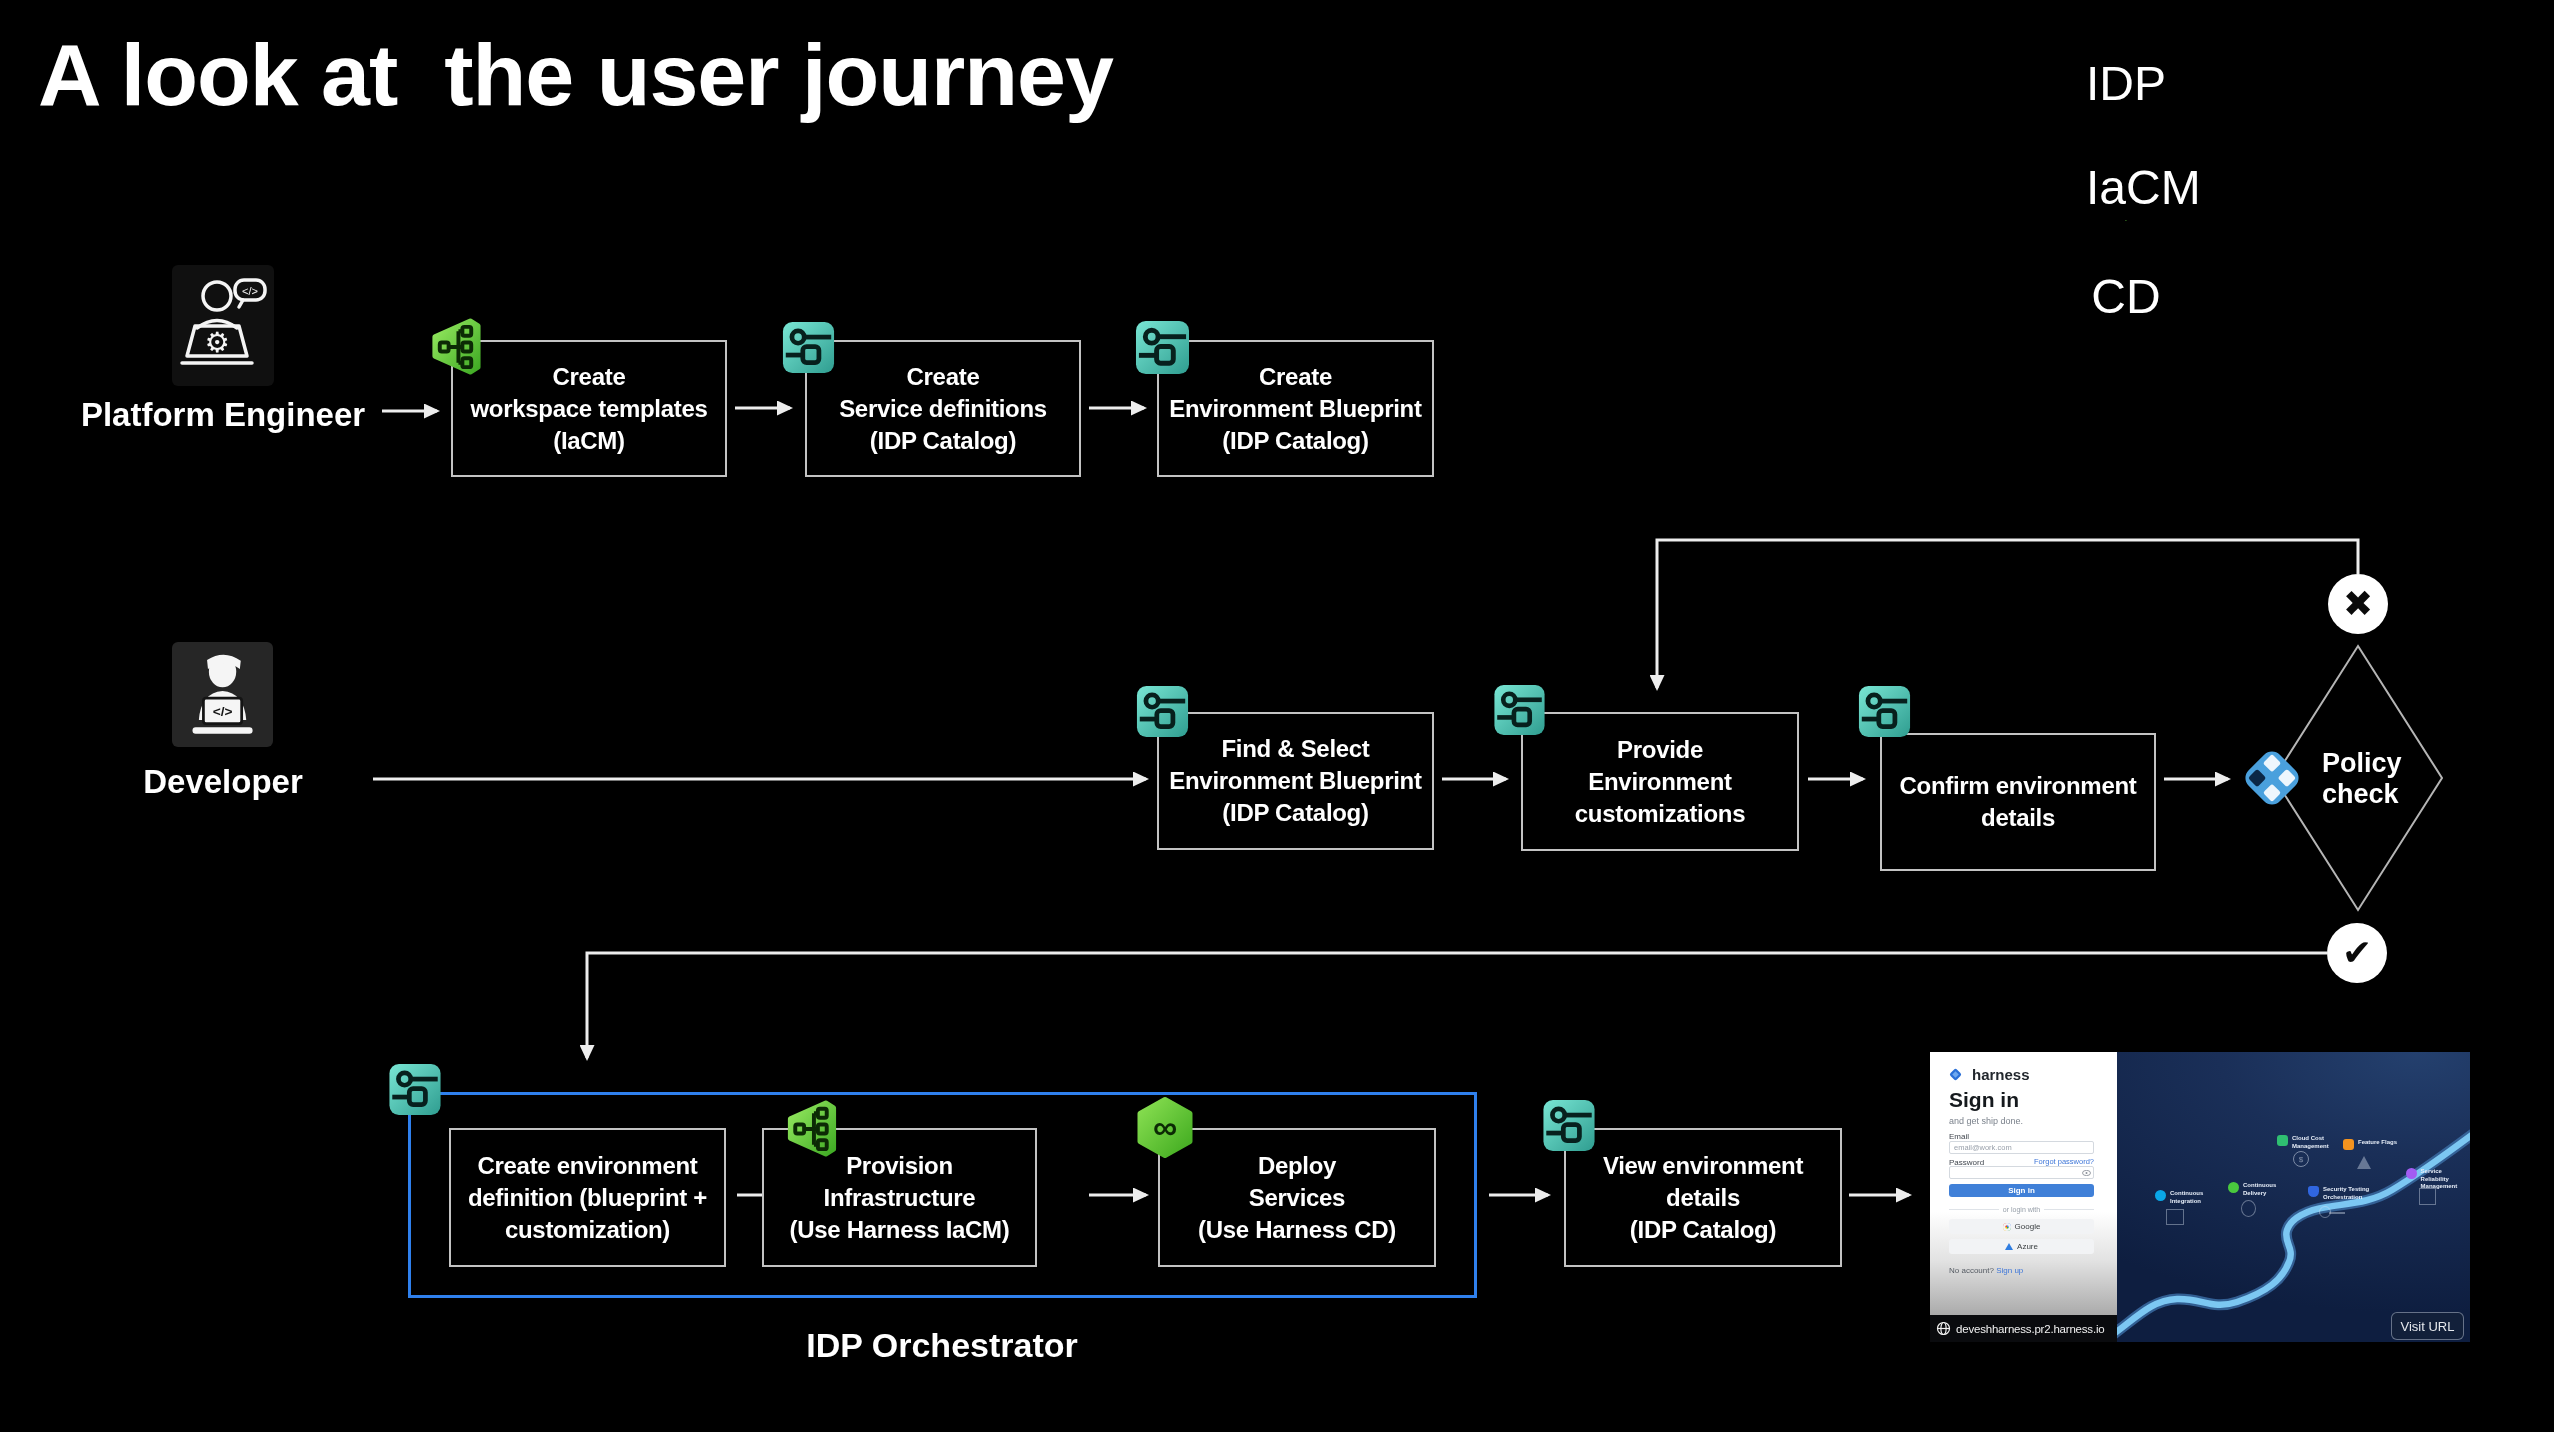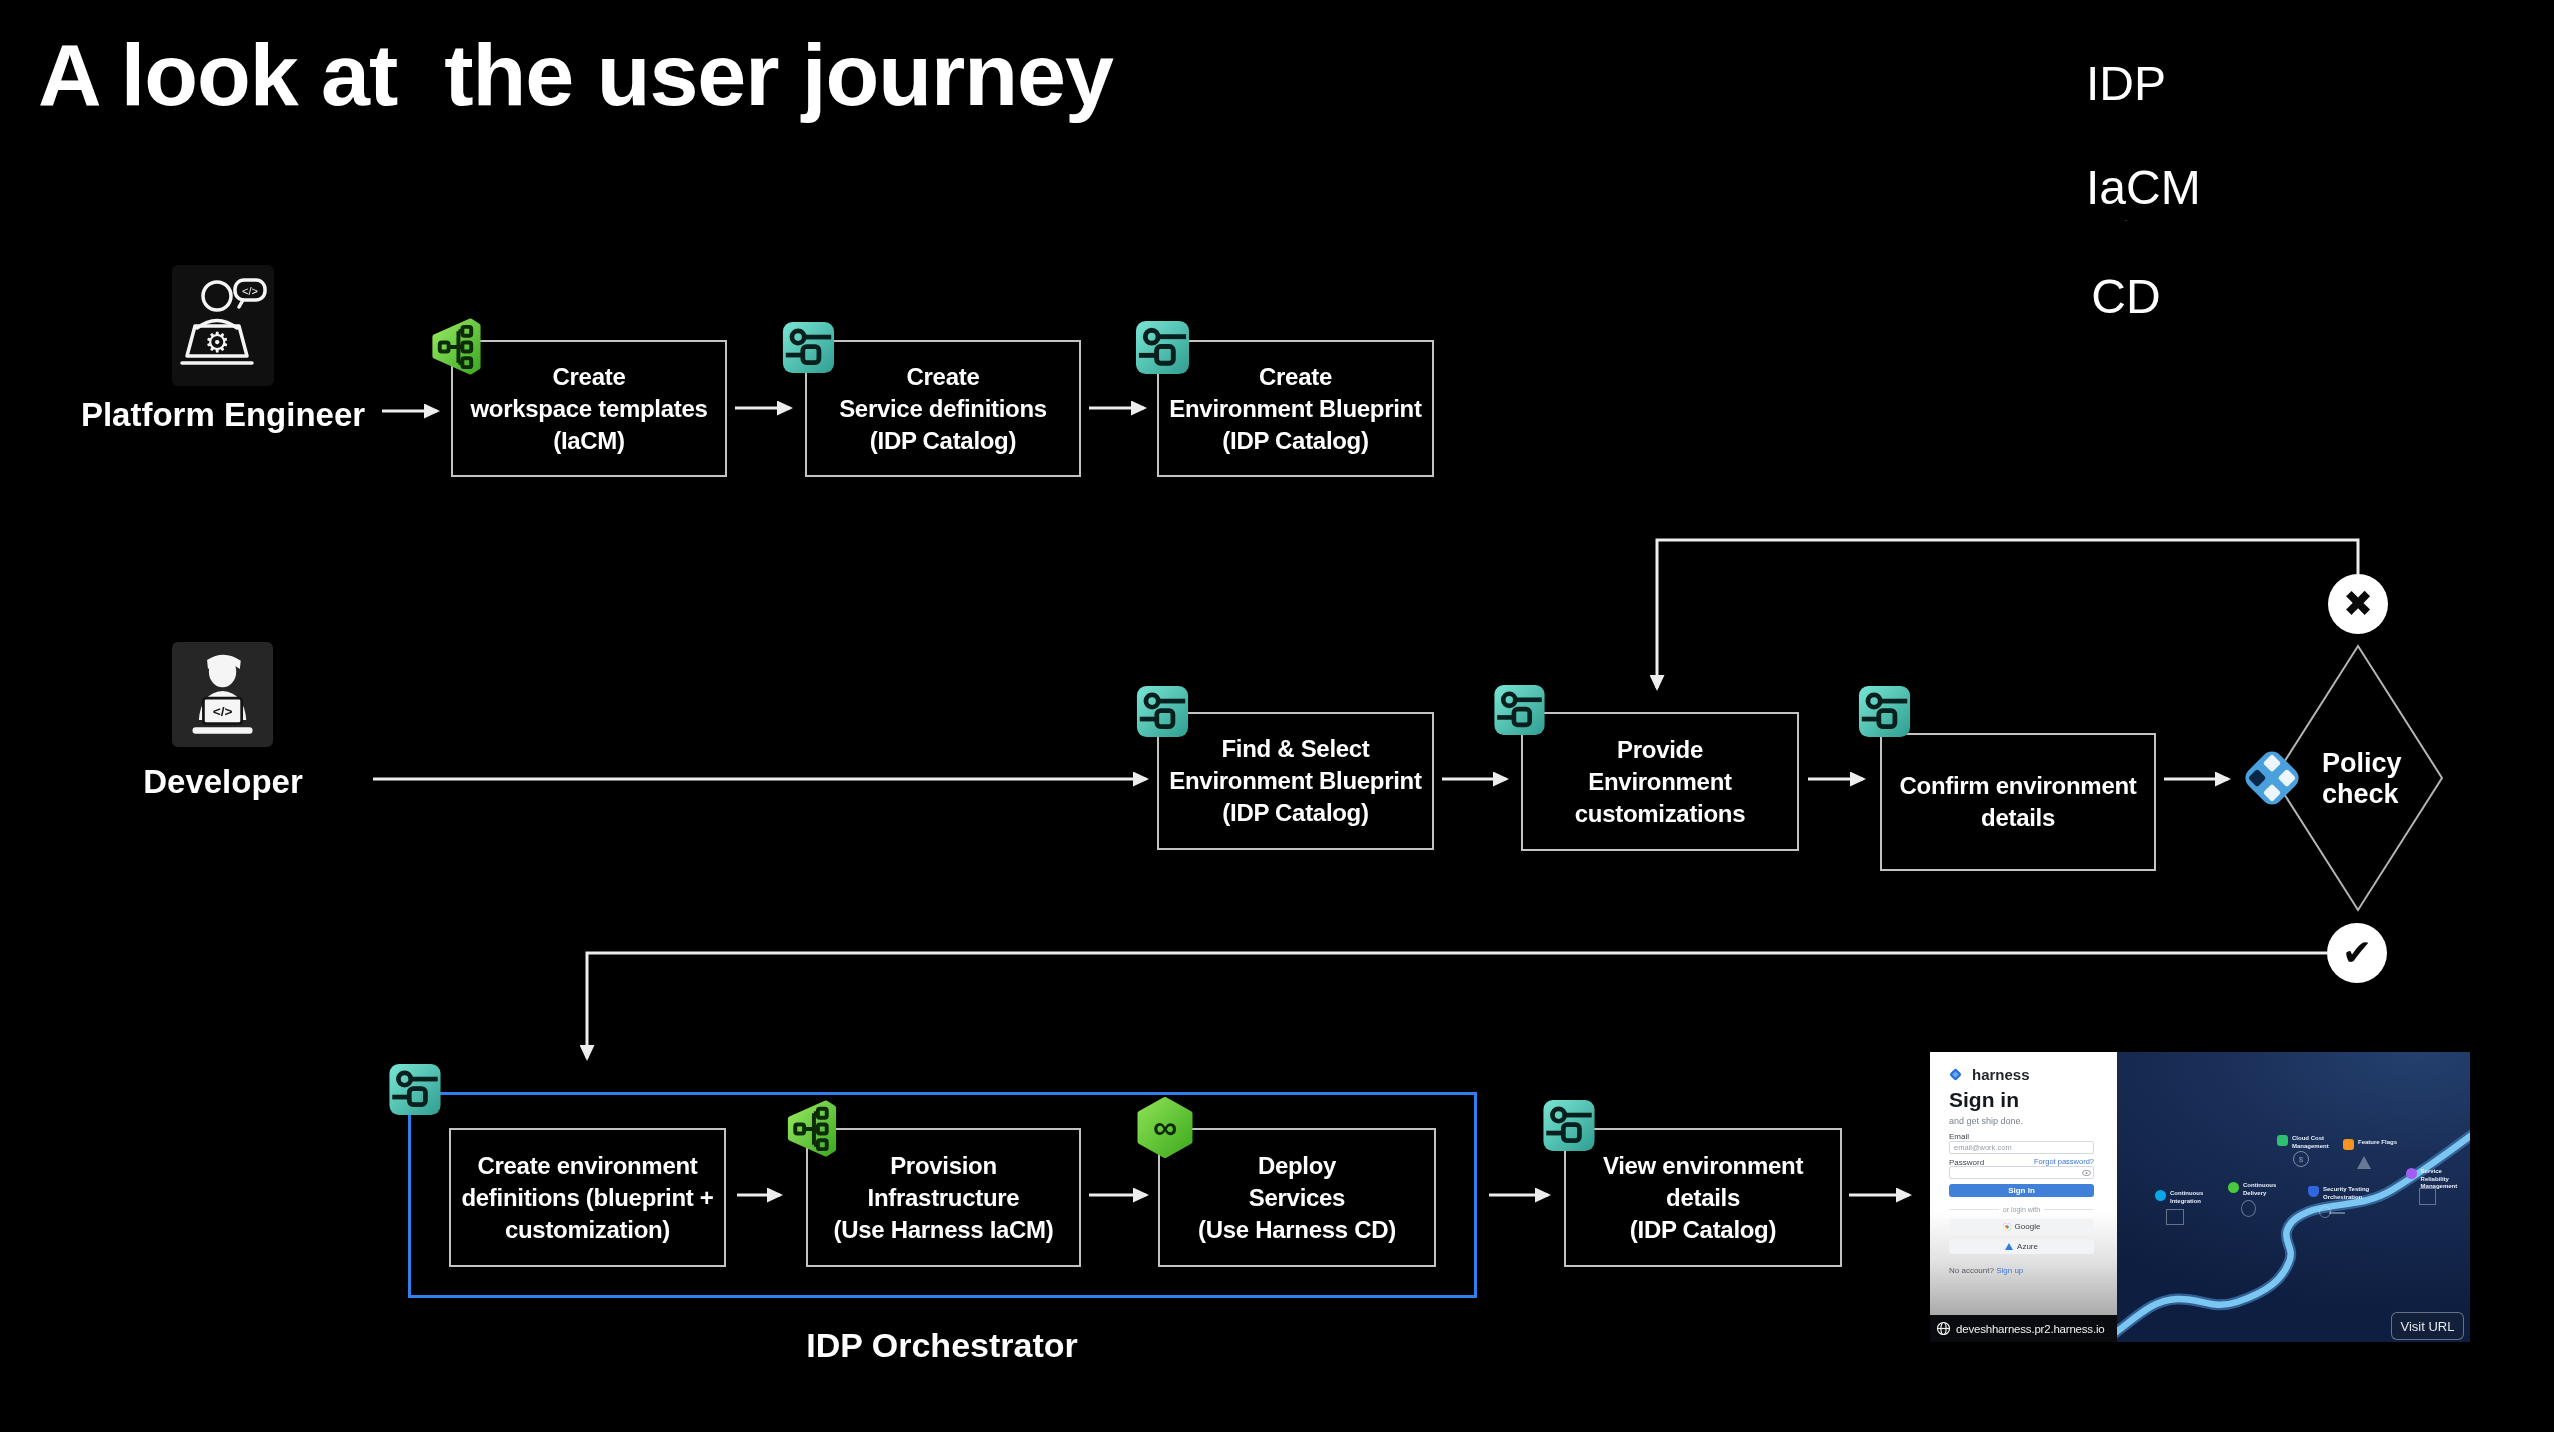--- a/index.html
+++ b/index.html
@@ -230,24 +230,24 @@
     <span style="display:block">check</span>
   </div>
   <div class="abs circle-mark" style="left:2328px;top:574px;">✖</div>
   <div class="abs circle-mark" style="left:2327px;top:923px;">✔</div>
 
   <div class="abs orch" style="left:408px;top:1092px;width:1063px;height:200px;"></div>
   <div class="abs orch-label" style="left:642px;top:1326px;width:600px;">IDP Orchestrator</div>
 
   <div class="abs fbox" style="left:449px;top:1128px;width:273px;height:135px;">
     <span>Create environment</span>
-    <span>definitions (blueprint +</span>
+    <span>definition (blueprint +</span>
     <span>customization)</span>
   </div>
-  <div class="abs fbox" style="left:806px;top:1128px;width:271px;height:135px;">
+  <div class="abs fbox" style="left:762px;top:1128px;width:271px;height:135px;">
     <span>Provision</span>
     <span>Infrastructure</span>
     <span>(Use Harness IaCM)</span>
   </div>
   <div class="abs fbox" style="left:1158px;top:1128px;width:274px;height:135px;">
     <span>Deploy</span>
     <span>Services</span>
     <span>(Use Harness CD)</span>
   </div>
   <div class="abs fbox" style="left:1564px;top:1128px;width:274px;height:135px;">

